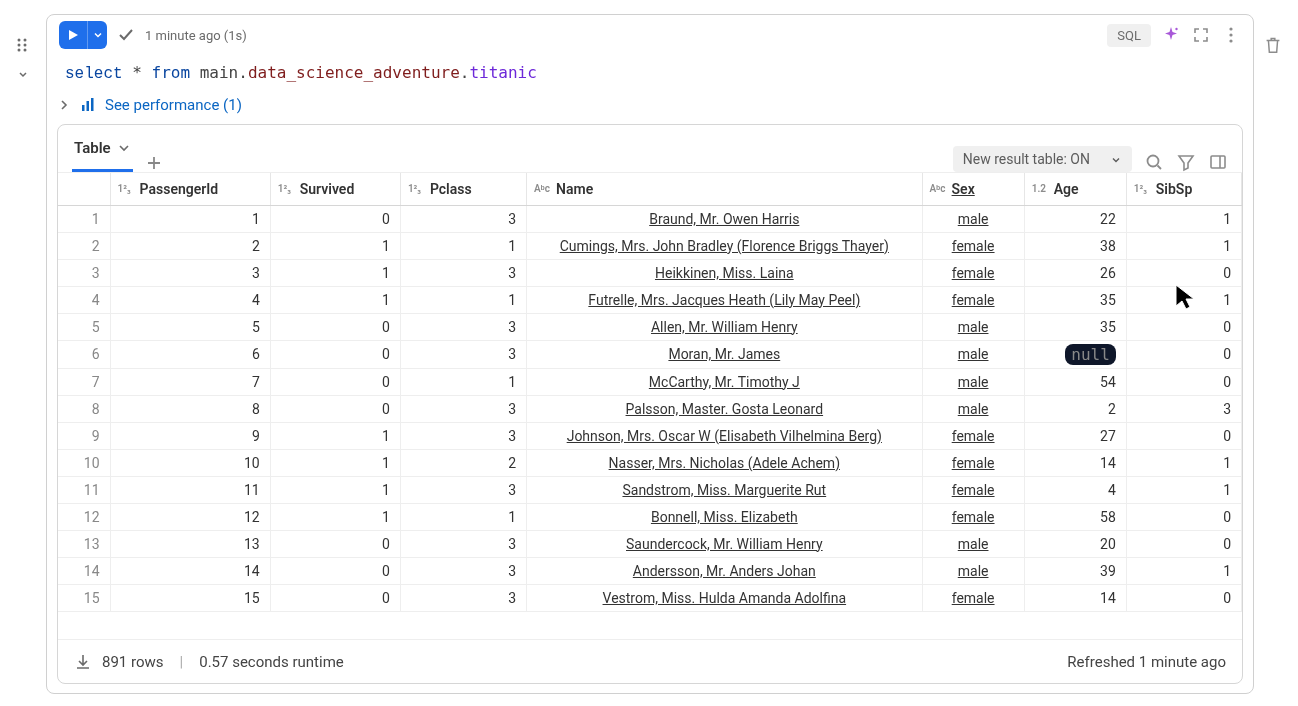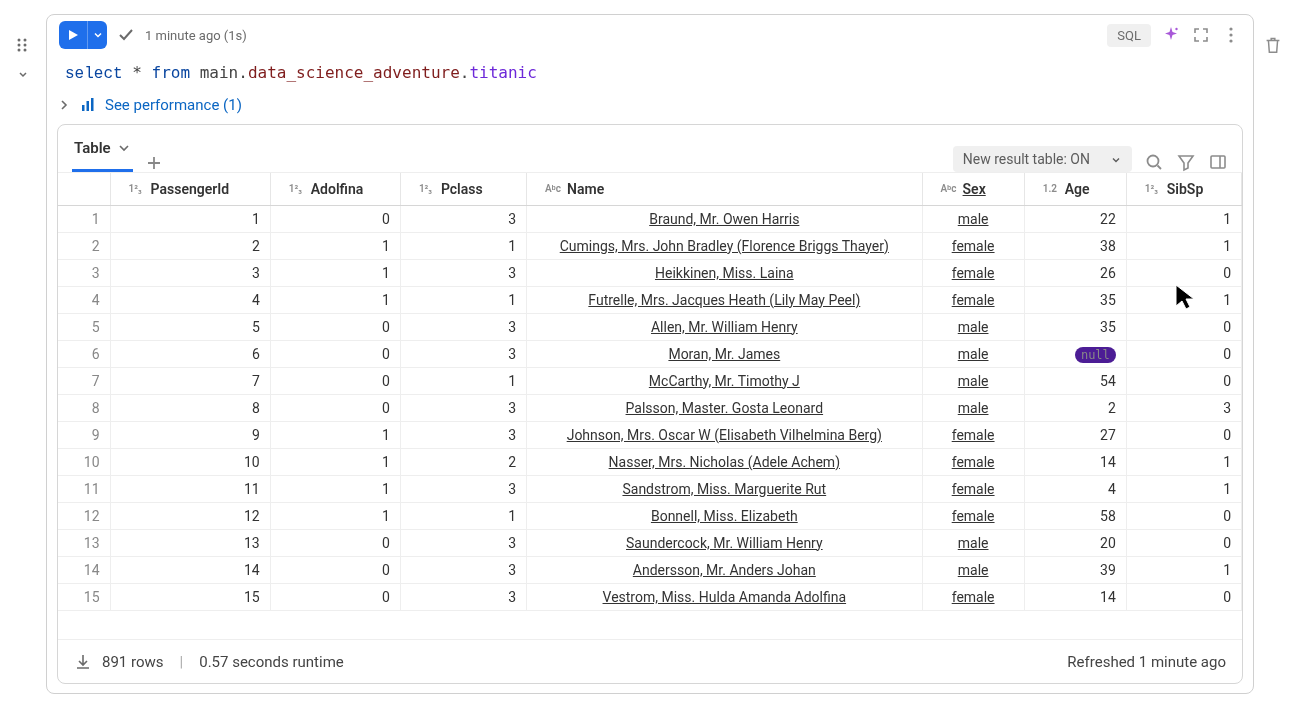--- a/index.html
+++ b/index.html
@@ -204,21 +204,21 @@
     }
     .data-table {
       width: 100%;
       border-collapse: collapse;
       font-size: 14px;
     }
     .data-table th {
       text-align: left;
       font-weight: 600;
       color: #333;
-      padding: 6px 18px;
+      padding: 6px 7px;
       border-bottom: 1px solid #d6d6d6;
       border-right: 1px solid #e6e6e6;
       height: 32px;
       background: #fff;
     }
     .data-table th .col-type-icon {
       display: inline-flex;
       width: 18px;
       height: 14px;
       vertical-align: middle;
@@ -240,24 +240,24 @@
       width: 52px;
     }
     .data-table td.num {
       text-align: right;
     }
     .data-table td.txt {
       text-align: center;
       text-decoration: underline;
     }
     .null-pill {
-      background: #4c1d95;
+      background: #0f172a;
       color: #888;
       font-family: "SF Mono", Menlo, monospace;
-      font-size: 12px;
+      font-size: 16px;
       padding: 1px 6px;
       border-radius: 8px;
     }
     .col-rownum { width: 52px; }
     .col-pid { width: 160px; }
     .col-surv { width: 130px; }
     .col-pclass { width: 126px; margin-top: 14px; }
     .col-name { width: 395px; }
     .col-sex { width: 102px; text-decoration: underline; }
     .col-age { width: 102px; }
@@ -424,21 +424,21 @@
           </svg>
       </div>
     </div>
 
     <div class="data-table-wrap">
       <table class="data-table">
         <thead>
           <tr>
             <th class="col-rownum"></th>
             <th class="col-pid"><span class="col-type-icon">1²₃</span><span>PassengerId</span></th>
-            <th class="col-surv"><span class="col-type-icon">1²₃</span><span>Adolfina</span></th>
+            <th class="col-surv"><span class="col-type-icon">1²₃</span><span>Survived</span></th>
             <th class="col-pclass"><span class="col-type-icon">1²₃</span><span>Pclass</span></th>
             <th class="col-name"><span class="col-type-icon">Aᵇc</span><span>Name</span></th>
             <th class="col-sex"><span class="col-type-icon">Aᵇc</span><span>Sex</span></th>
             <th class="col-age"><span class="col-type-icon">1.2</span><span>Age</span></th>
             <th class="col-sibsp"><span class="col-type-icon">1²₃</span><span>SibSp</span></th>
           </tr>
         </thead>
         <tbody id="table-body">
             <tr>
               <td class="row-num">1</td>

